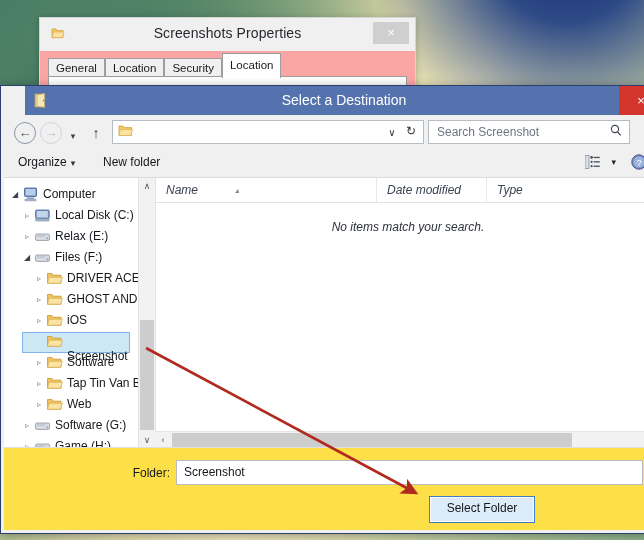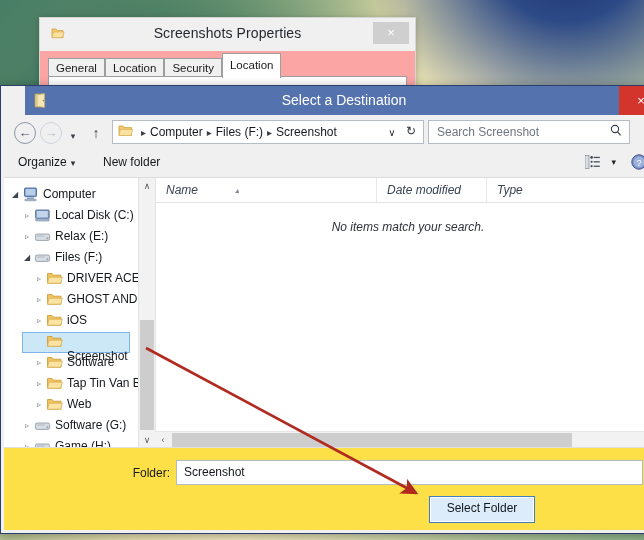--- a/index.html
+++ b/index.html
@@ -349,23 +349,20 @@
         <div class="nav-btn nav-recent">▾</div>
         <div class="nav-btn nav-up">↑</div>
 
         <div class="crumbbar">
           <div class="crumb-icon">
             <svg width="15" height="14" viewBox="0 0 15 14">
               <path d="M1 2 L5 2 L6.2 3.6 L13.5 3.6 L13.5 11.5 L1 11.5 Z" fill="#f3c96b" stroke="#cfa03b" stroke-width=".8"></path>
               <path d="M2.3 5.4 L14.6 5.4 L13 11.5 L1 11.5 Z" fill="#fbe2a0" stroke="#d8b35a" stroke-width=".7"></path>
             </svg>
           </div>
-          <div class="crumb-text">
-            <span class="crumb-sep">▸</span><span>Computer</span><span class="crumb-sep">▸</span><span>Files (F:)</span><span class="crumb-sep">▸</span><span>Screenshot</span>
-          </div>
           <div class="crumb-caret">∨</div>
           <div class="crumb-refresh">↻</div>
         </div>
 
         <div class="searchbox">
           <div class="search-ph">Search Screenshot</div>
           <div class="search-icon">
             <svg width="12" height="13" viewBox="0 0 12 13">
               <circle cx="5" cy="5" r="3.6" fill="none" stroke="#39414c" stroke-width="1.1"></circle>
               <line x1="7.6" y1="7.8" x2="10.6" y2="11.4" stroke="#39414c" stroke-width="1.2"></line>

